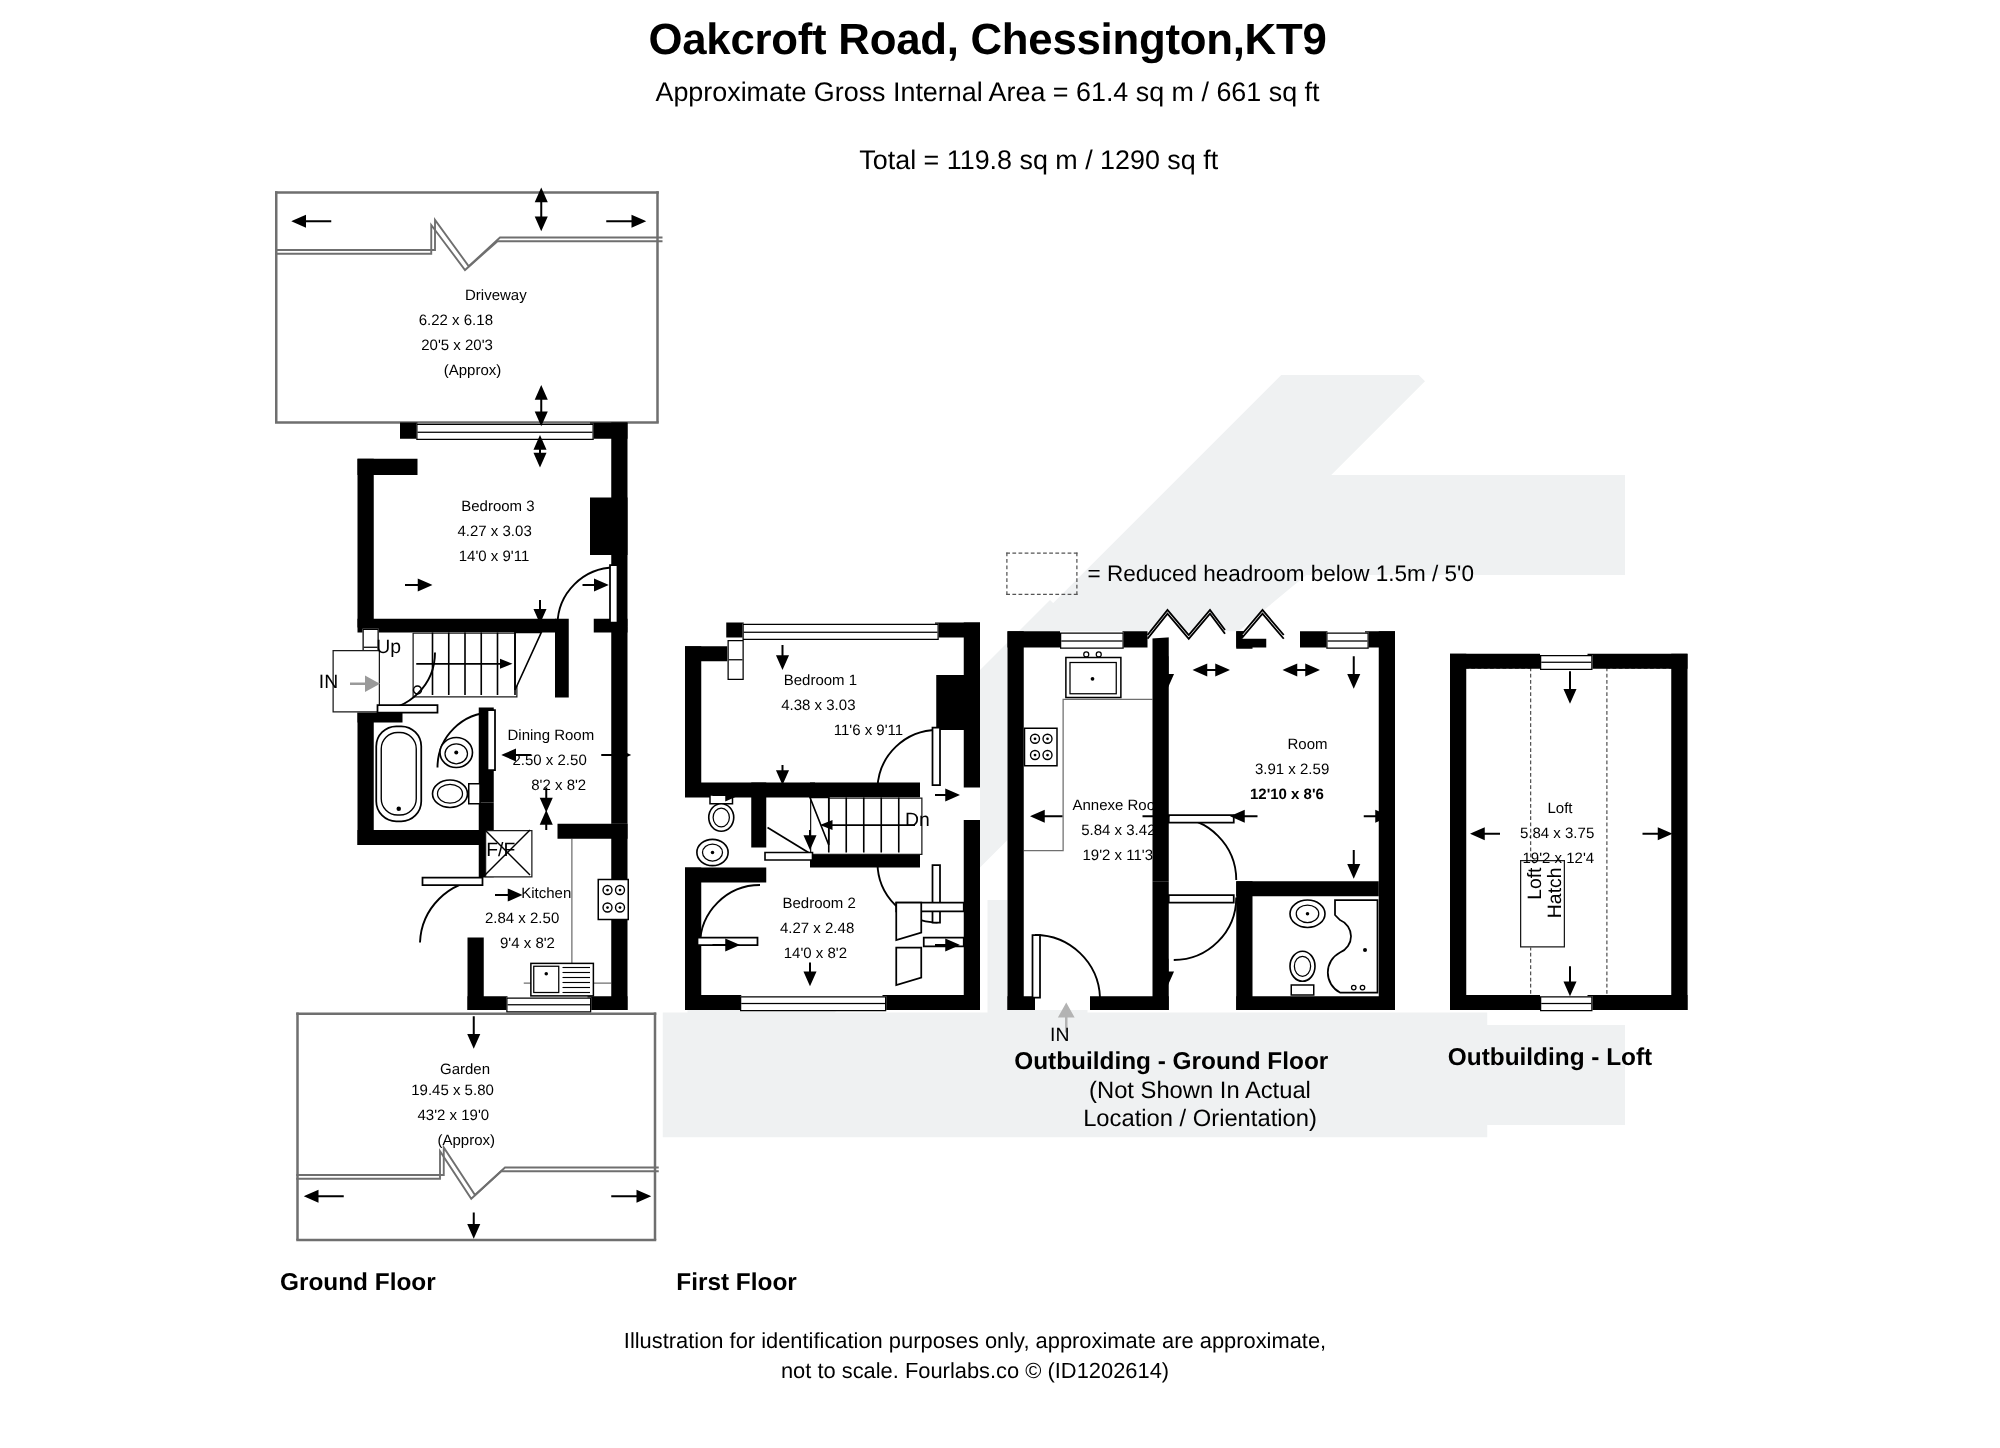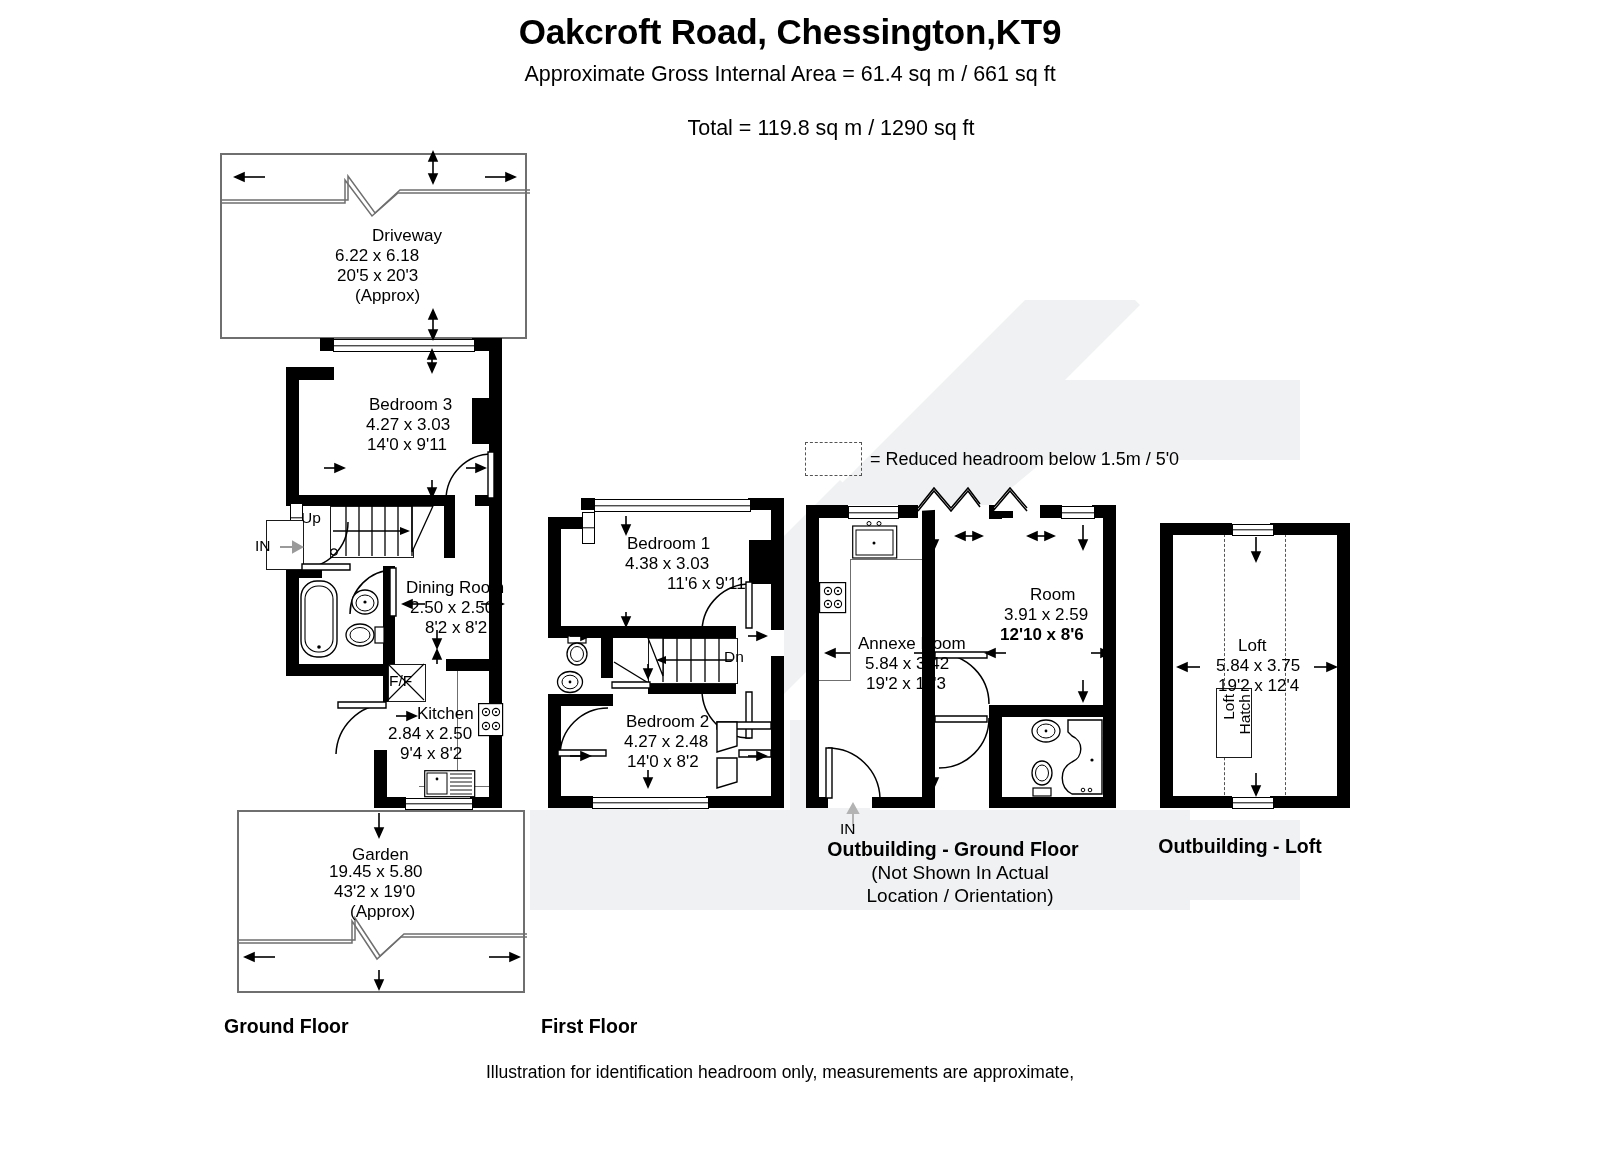--- a/index.html
+++ b/index.html
@@ -10,21 +10,21 @@
 
   
   .wm{position:absolute;pointer-events:none;z-index:0;}
   .wm svg{display:block;}
 
   
   .t{position:absolute;white-space:pre;z-index:6;}
   .ctr{transform:translateX(-50%);text-align:center;}
   .title{font-size:35px;font-weight:bold;letter-spacing:-0.2px;}
   .sub{font-size:21.5px;}
-  .rm{font-size:17px;line-height:20.4px;text-align:right;}
+  .rm{font-size:12px;line-height:20.4px;text-align:right;}
   .small{font-size:15.5px;}
   .floorlbl{font-size:19.5px;font-weight:bold;}
   .foot{font-size:17.5px;line-height:24px;text-align:center;}
   .vert{writing-mode:vertical-rl;transform:rotate(180deg);}
 
   
   .w{position:absolute;background:#000;z-index:4;}      
   .thin{position:absolute;background:#6f6f6f;z-index:3;}
   .fill{position:absolute;background:#ffffff;z-index:2;}
   .win{position:absolute;background:#fff;border:1.6px solid #000;z-index:5;}
@@ -541,21 +541,21 @@
         <path d="M180 148 l9 -4 l0 8 z"></path>
       <path d="M285 148 L300 148"></path>
         <path d="M304 148 l-9 -4 l0 8 z"></path>
       <path d="M277 175 L277 192"></path>
         <path d="M277 196 l-4 -9 l8 0 z"></path>
       <path d="M128 262 L128 278"></path>
         <path d="M128 282 l-4 -9 l8 0 z"></path>
     </g>
   </svg>
 
-  <div class="t floorlbl ctr" style="left:937px;top:838px;margin-left:16px;">Outbuilding - Ground Floor</div>
+  <div class="t floorlbl ctr" style="left:937px;top:838px;">Outbuilding - Ground Floor</div>
   <div class="t sub ctr" style="left:960px;top:862px;font-size:19px;">(Not Shown In Actual</div>
   <div class="t sub ctr" style="left:960px;top:885px;font-size:19px;">Location / Orientation)</div>
 
   <div class="fill" style="left:1160px;top:523px;width:190px;height:285px;"></div>
   <div class="w" style="left:1160px;top:523px;width:72px;height:12px;"></div>
   <div class="w" style="left:1270px;top:523px;width:80px;height:12px;"></div>
   <div class="win" style="left:1232px;top:524px;width:40px;height:10px;"></div>
   <div class="w" style="left:1160px;top:523px;width:13px;height:285px;"></div>
   <div class="w" style="left:1337px;top:523px;width:13px;height:285px;"></div>
   <div class="w" style="left:1160px;top:796px;width:72px;height:12px;"></div>
@@ -581,15 +581,16 @@
         <path d="M18 144 l9 -4 l0 8 z"></path>
       <path d="M172 144 L154 144"></path>
         <path d="M176 144 l-9 -4 l0 8 z"></path>
       <path d="M96 250 L96 268"></path>
         <path d="M96 272 l-4 -9 l8 0 z"></path>
     </g>
   </svg>
 
   <div class="t floorlbl ctr" style="left:1240px;top:835px;">Outbuilding - Loft</div>
 
-  <div class="t foot ctr" style="left:780px;top:1060px;">Illustration for identification headroom only, measurements are approximate,</div>
+  <div class="t foot ctr" style="left:780px;top:1060px;">Illustration for identification purposes only, approximate are approximate,</div>
+  <div class="t foot ctr" style="left:780px;top:1084px;">not to scale. Fourlabs.co © (ID1202614)</div>
 
 </div>
 
 </body></html>

